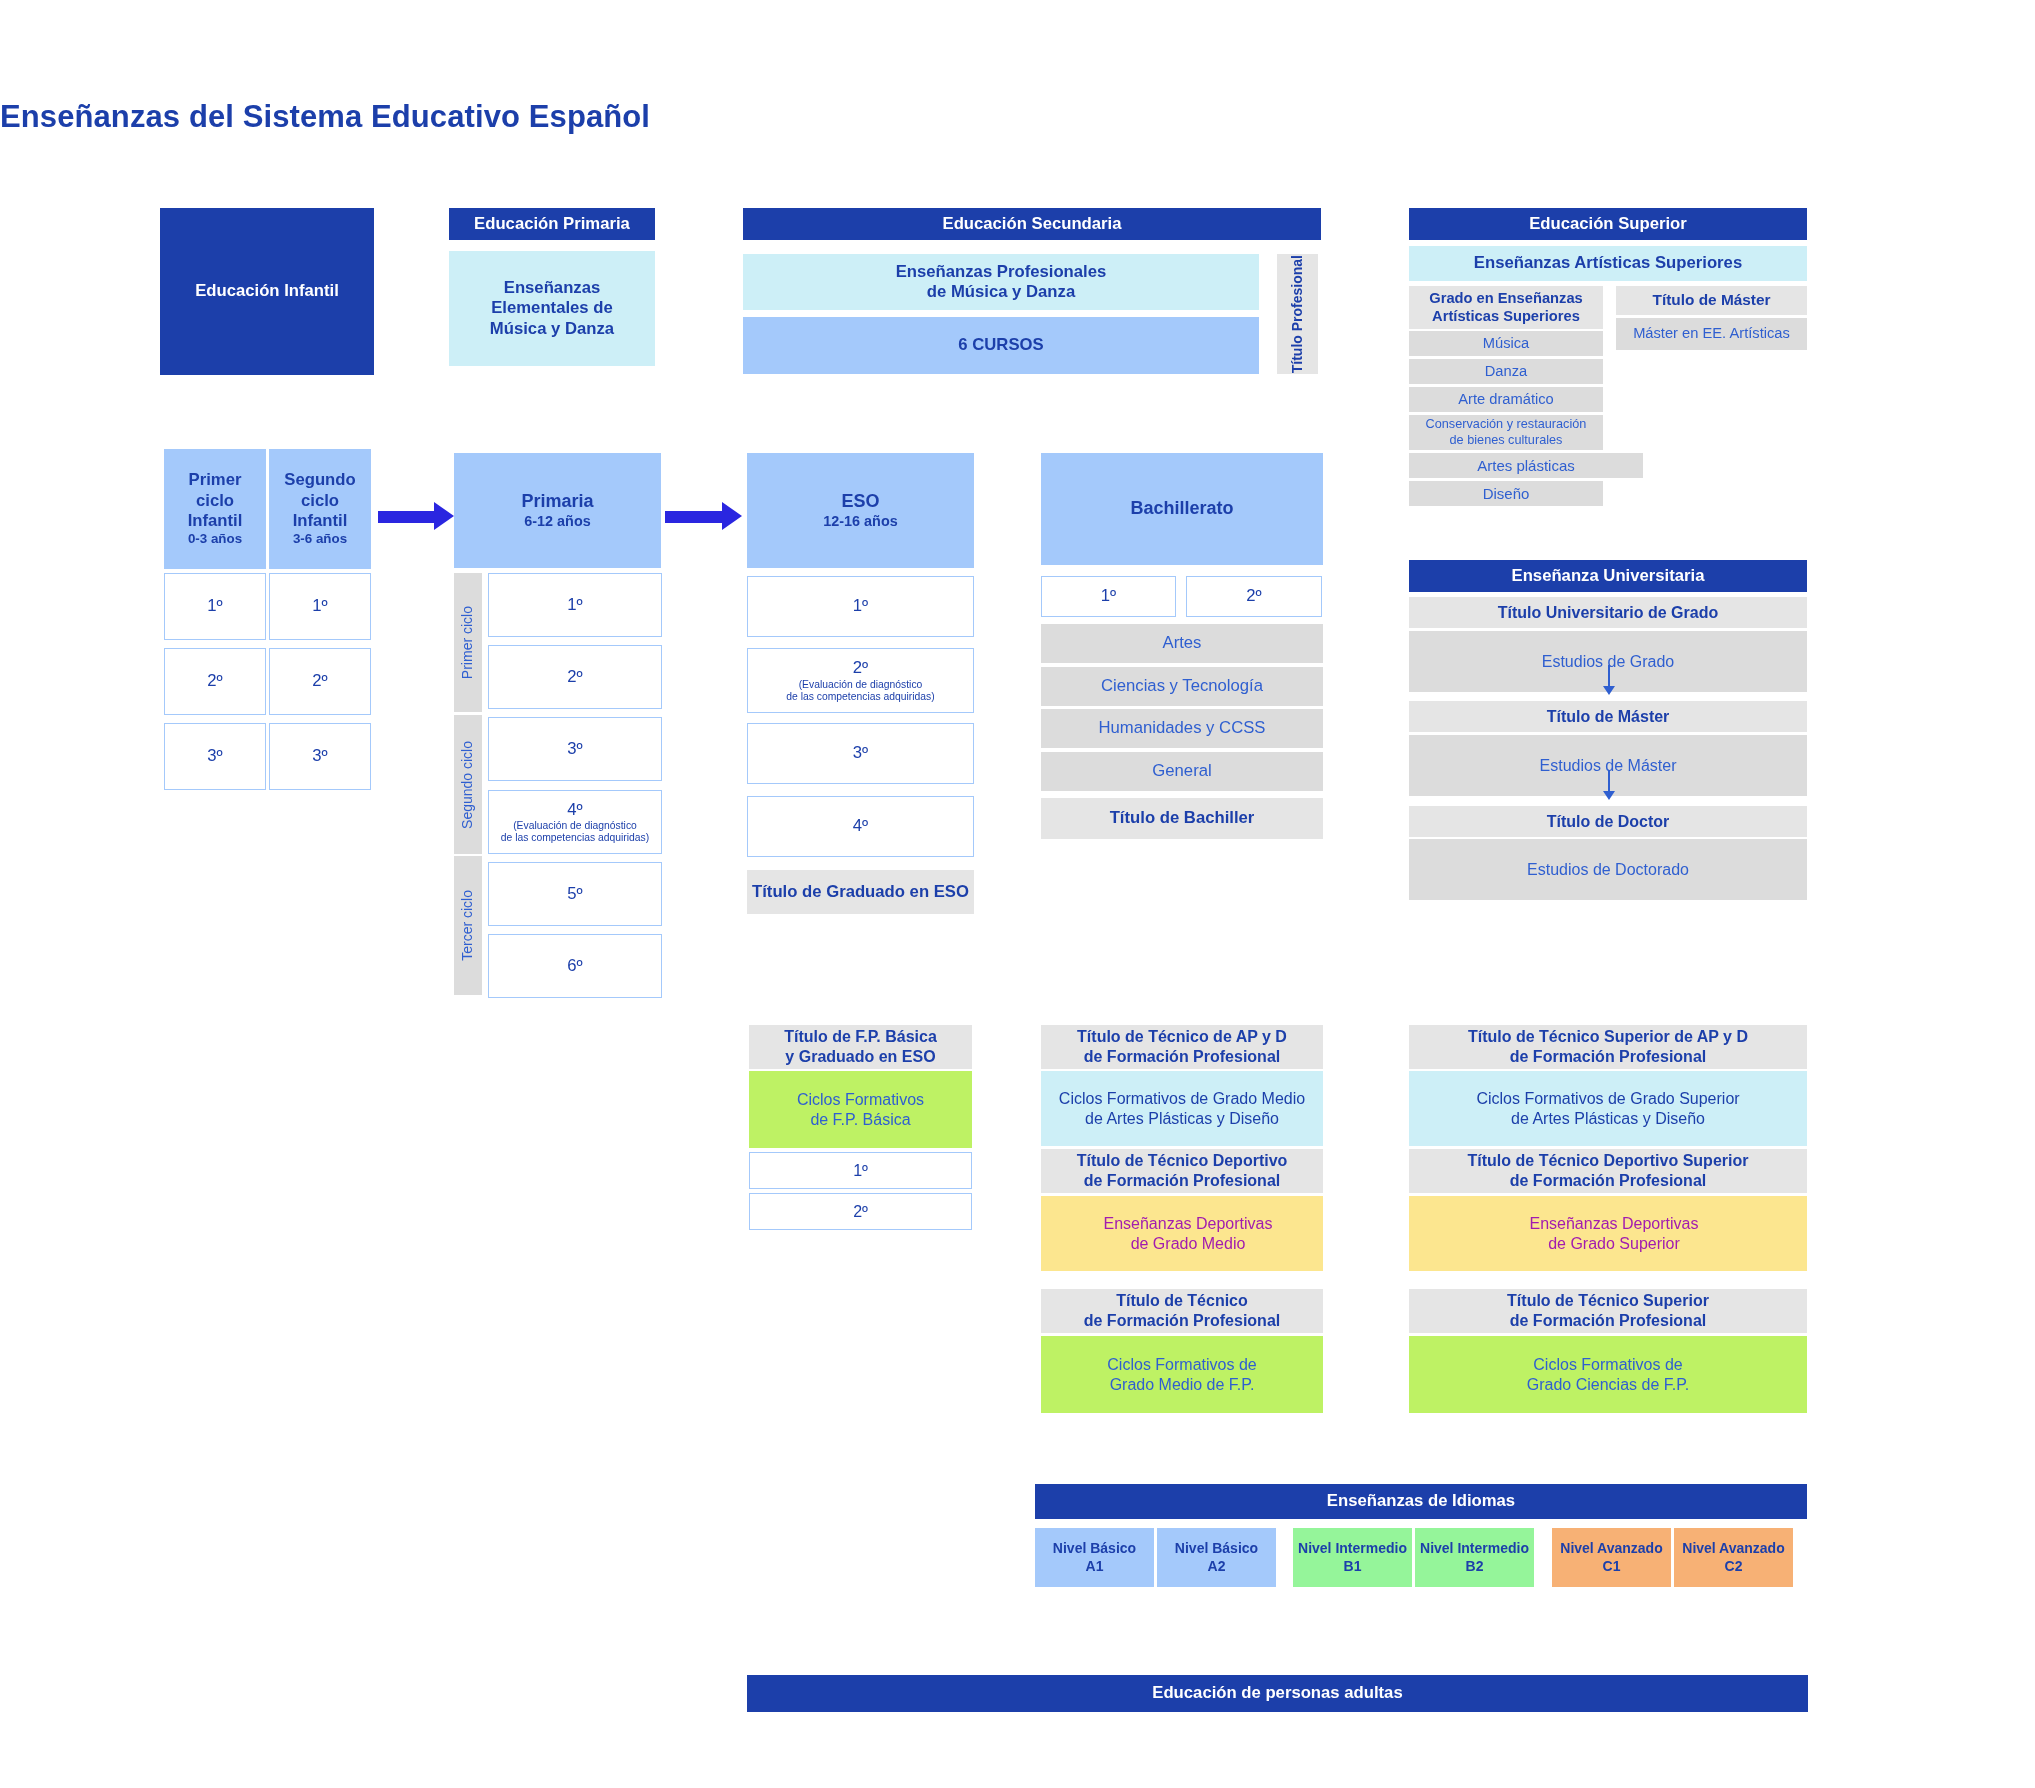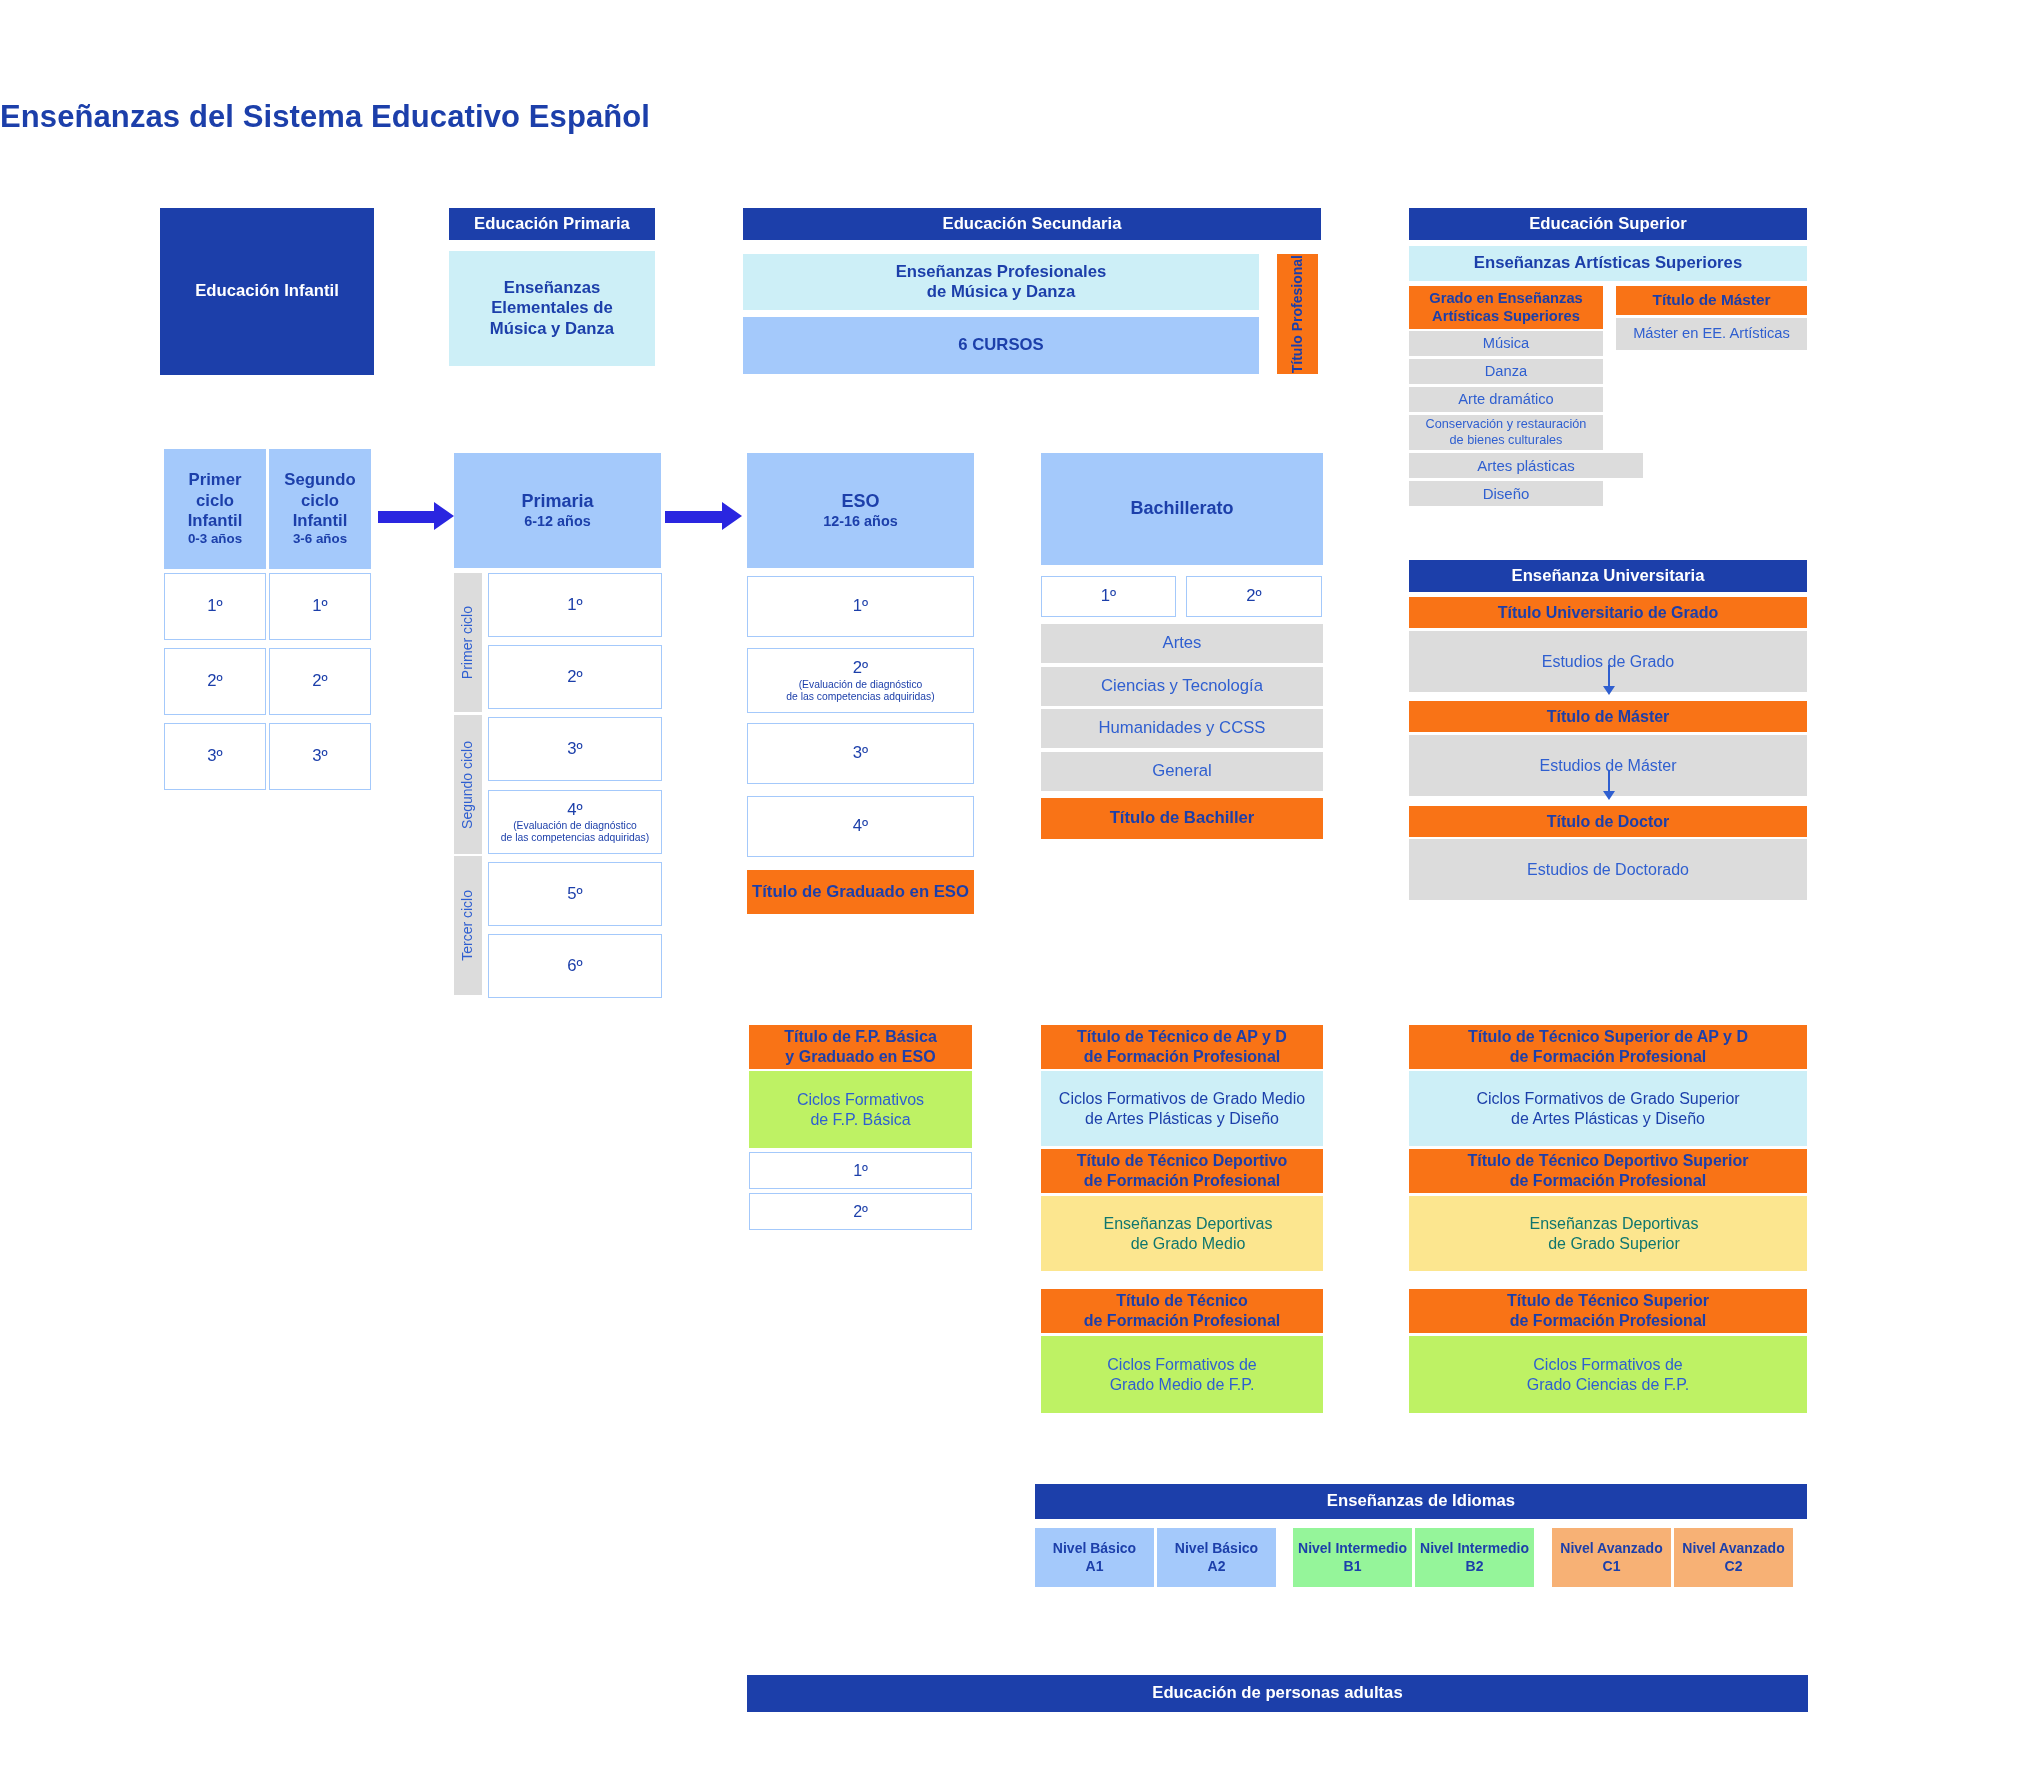--- a/index.html
+++ b/index.html
@@ -8,25 +8,25 @@
     width:2035px;height:1789px;position:relative;overflow:hidden;
     -webkit-font-smoothing:antialiased;
   }
   .stage{position:absolute;left:0;top:0;width:2035px;height:1789px;}
   .box{position:absolute;box-sizing:border-box;display:flex;align-items:center;justify-content:center;text-align:center;line-height:1.22;}
 
   
   .c-navy      {background:#1c3faa;color:#ffffff;font-weight:bold;}
   .c-lightblue {background:#a4c9fb;color:#1c3faa;}
   .c-cyanpale  {background:#cdeff7;color:#1c3faa;}
-  .c-pink      {background:#f97316;color:#1c3faa;font-weight:bold;}
+  .c-pink      {background:#e5e5e5;color:#1c3faa;font-weight:bold;}
   .c-grey      {background:#dcdcdc;color:#2f5fd0;}
   .c-white     {background:#ffffff;color:#1c3faa;border:1.3px solid #a4c9fb;}
   .c-teal      {background:#bef264;color:#2f5fd0;}
-  .c-yellow    {background:#fce68f;color:#0f766e;padding-left:12px;}
+  .c-yellow    {background:#fce68f;color:#a21caf;padding-left:12px;}
   .c-bluebox   {background:#a4c9fb;color:#1c3faa;}
 
   .bold{font-weight:bold;}
   .vertical{writing-mode:vertical-rl;transform:rotate(180deg);}
 
   #page-title{
     position:absolute;left:0;top:99px;width:2035px;
     text-align:left;color:#1c3faa;font-size:31px;font-weight:bold;
     letter-spacing:0.1px;
   }

